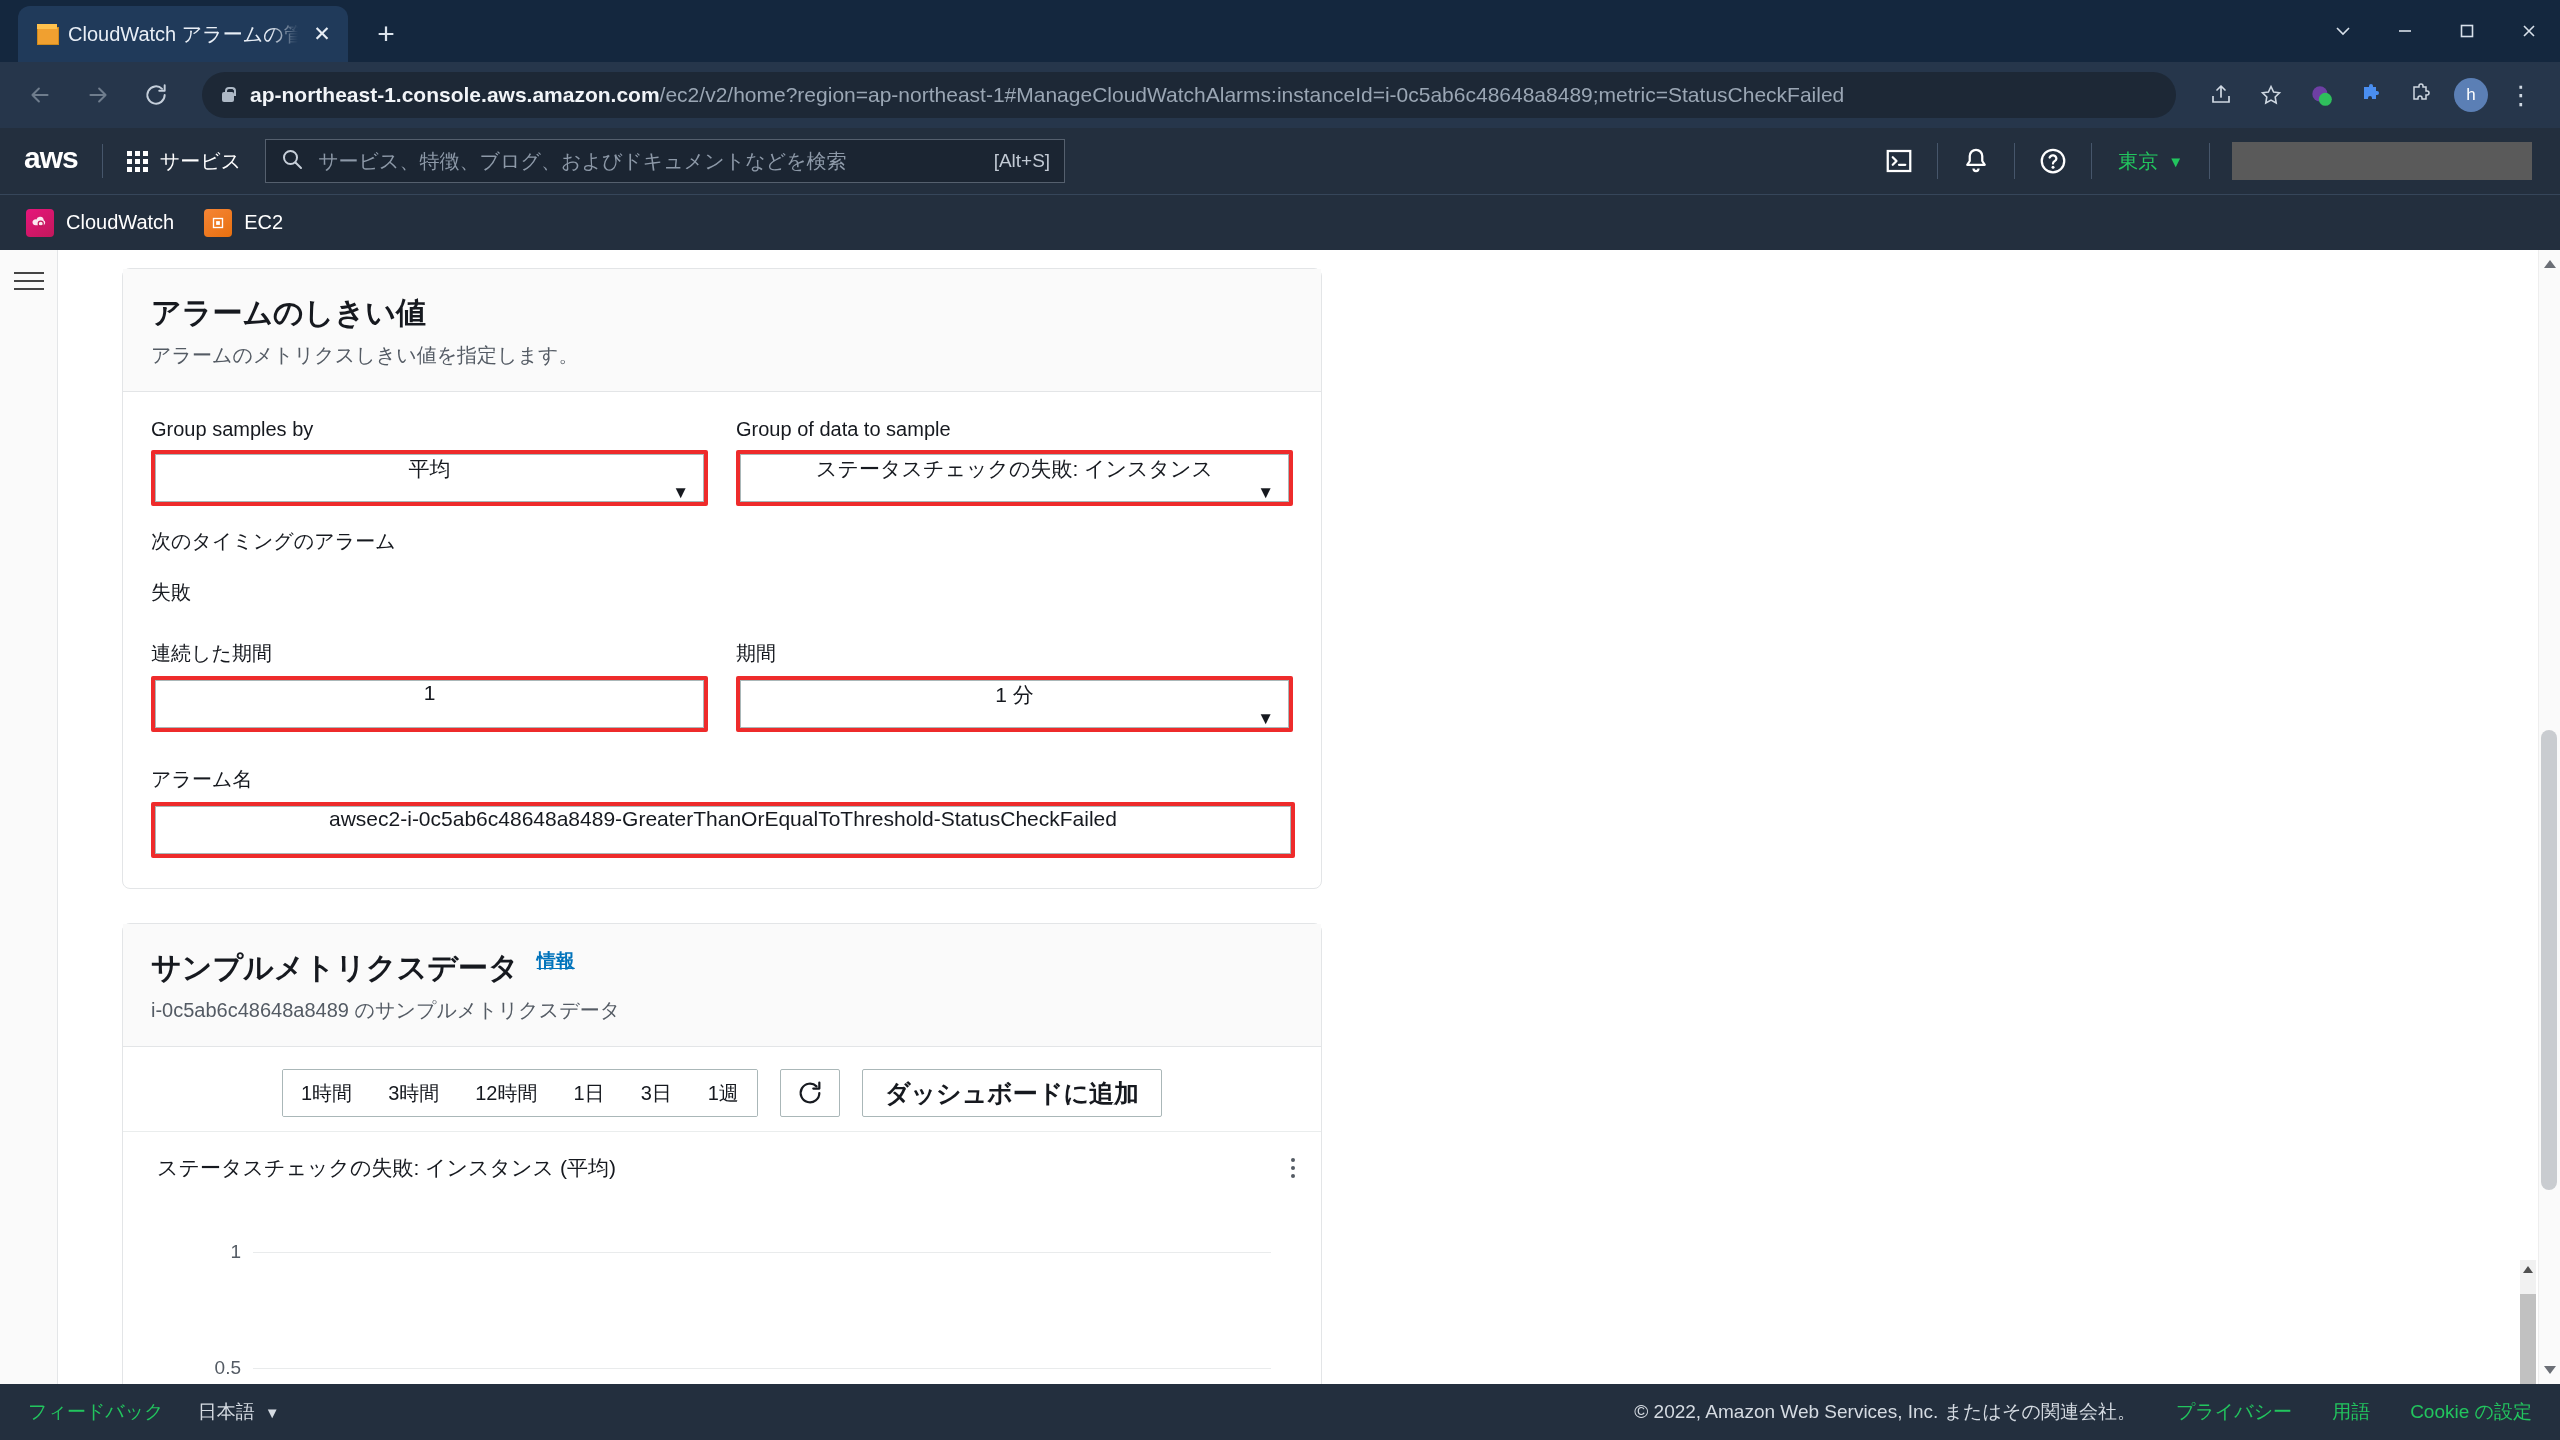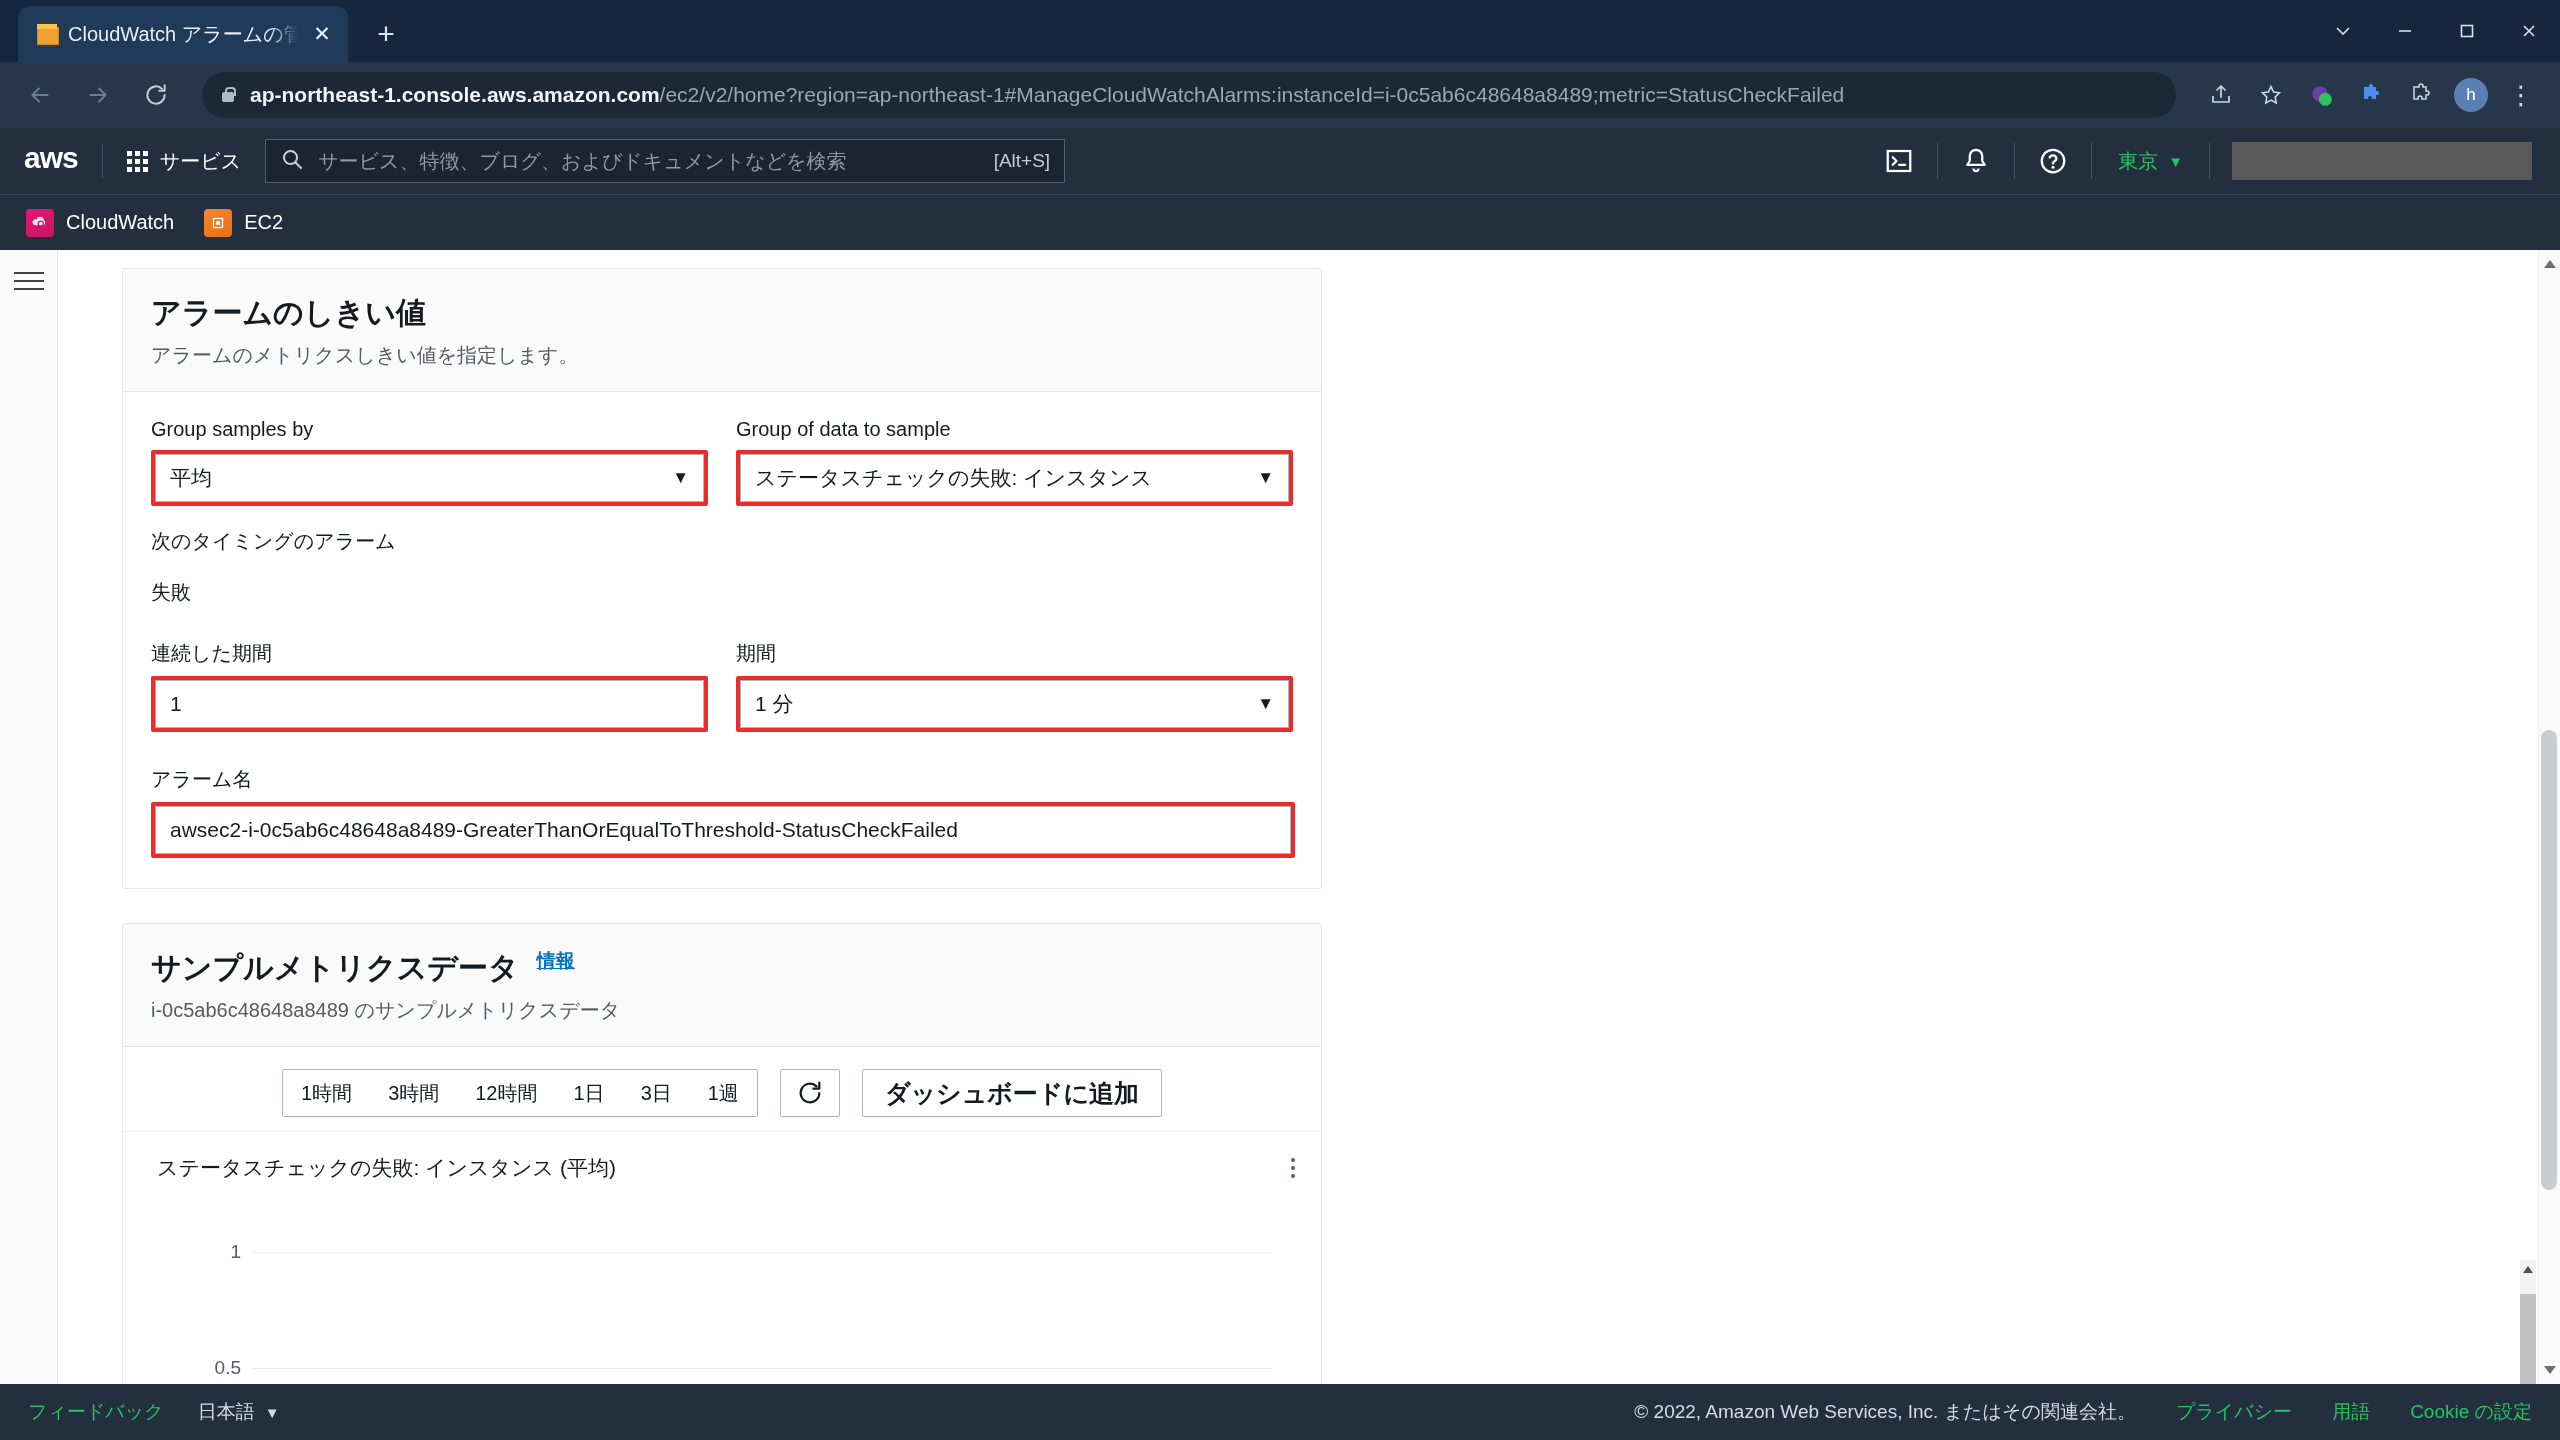--- a/index.html
+++ b/index.html
@@ -130,36 +130,36 @@
   .left-rail {
     width: 58px; background: #fafafa; border-right:1px solid #e4e6e8; flex:none;
     padding-top: 22px; display:flex; flex-direction:column; align-items:center;
   }
   .hamb { width:30px; display:flex; flex-direction:column; gap:6px; }
   .hamb i { height:2px; background:#444; display:block; }
   .content {
     flex: 1; overflow: hidden; background:#fff; padding: 18px 0 0 64px; position:relative;
   }
   .panel {
-    width: 1200px; border:1px solid #e3e5e7; border-radius: 3px; background:#fff;
+    width: 1200px; border:1px solid #e3e5e7; border-radius: 8px; background:#fff;
   }
   .panel-head {
     background:#fafafa; border-bottom:1px solid #e3e5e7; padding: 24px 28px 22px 28px;
   }
   .panel-title { font-size: 30px; font-weight: 700; color:#16191f; }
   .panel-sub { font-size: 20px; color:#545b64; margin-top: 8px; }
   .panel-body { padding: 26px 28px 30px 28px; }
 
   .row { display:flex; gap: 28px; }
   .field { width: 558px; }
   .field-label { font-size: 20px; color:#16191f; margin-bottom: 9px; }
   .ctrl-wrap { border: 4px solid #ee2b2b; border-radius: 2px; }
   .select, .textinput {
     height: 48px; border:1px solid #aab7b8; background:#fff;
-    display:flex; align-items:center; padding: 0 14px; font-size:21px; color:#16191f;
+    display:flex; align-items:center; padding: 0 14px; font-size:21px; color:#16191f;flex-direction:column;
   }
   .select .caret { margin-left:auto; font-size: 17px; color:#16191f; }
   .helper { font-size: 20px; color:#16191f; margin: 22px 0 0 0; }
   .helper2 { font-size: 20px; color:#16191f; margin: 24px 0 0 0; }
 
   
   .panel2 { margin-top: 34px; }
   .p2-title-row { display:flex; align-items:flex-start; gap:18px; }
   .info-link { color:#0073bb; font-size:19px; font-weight:700; }
   .chart-toolbar {

